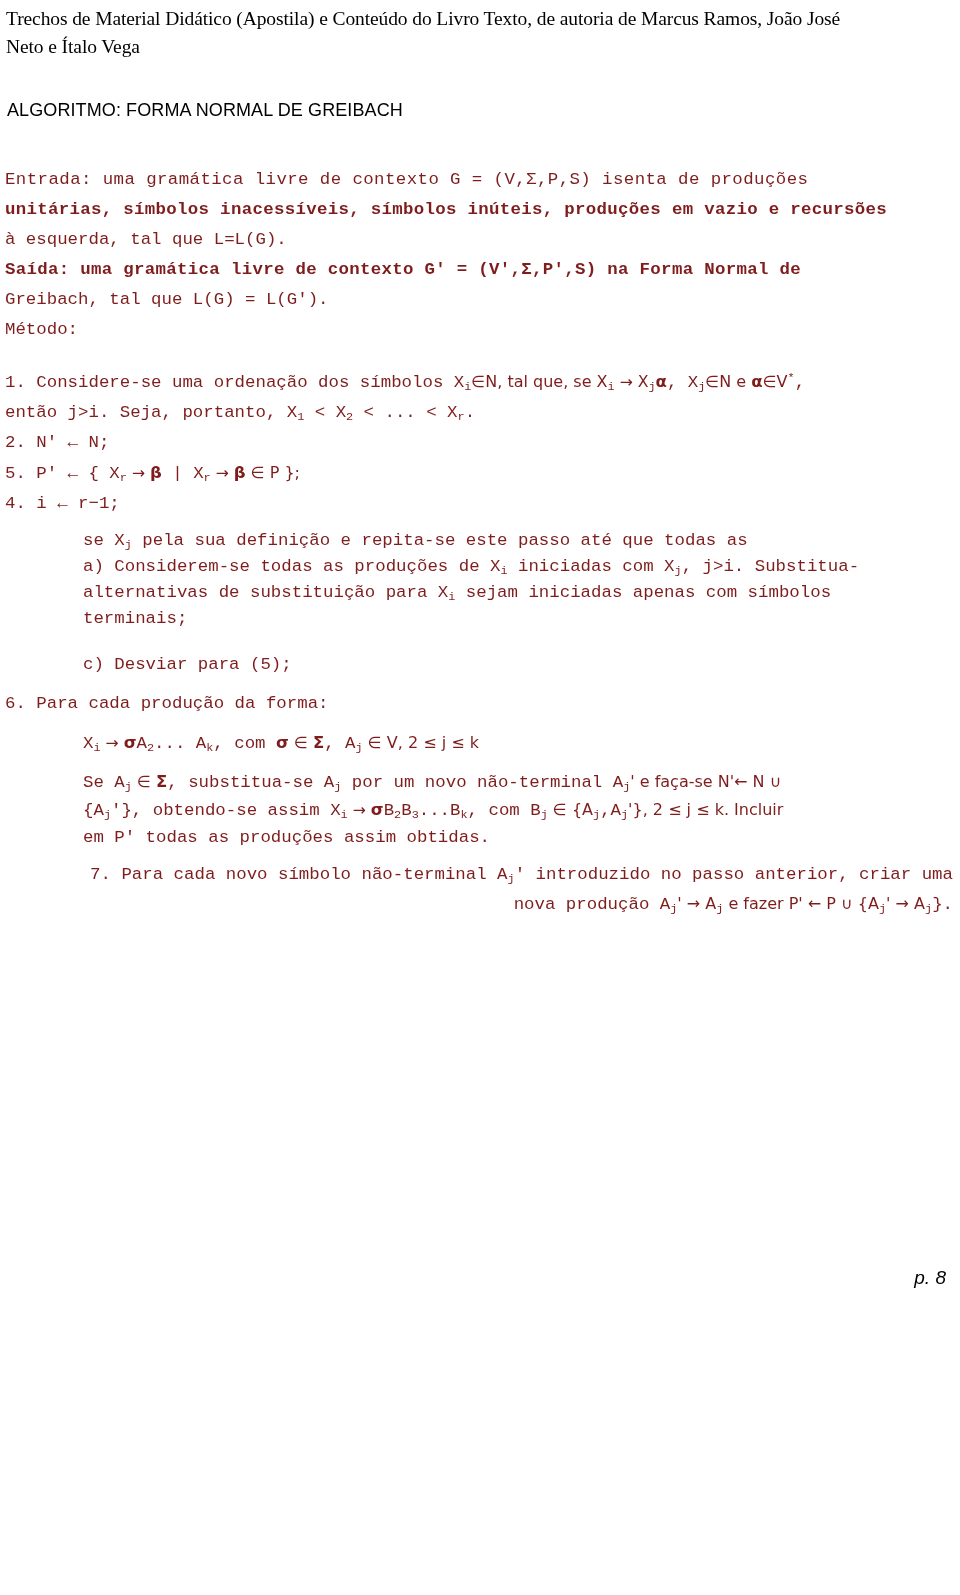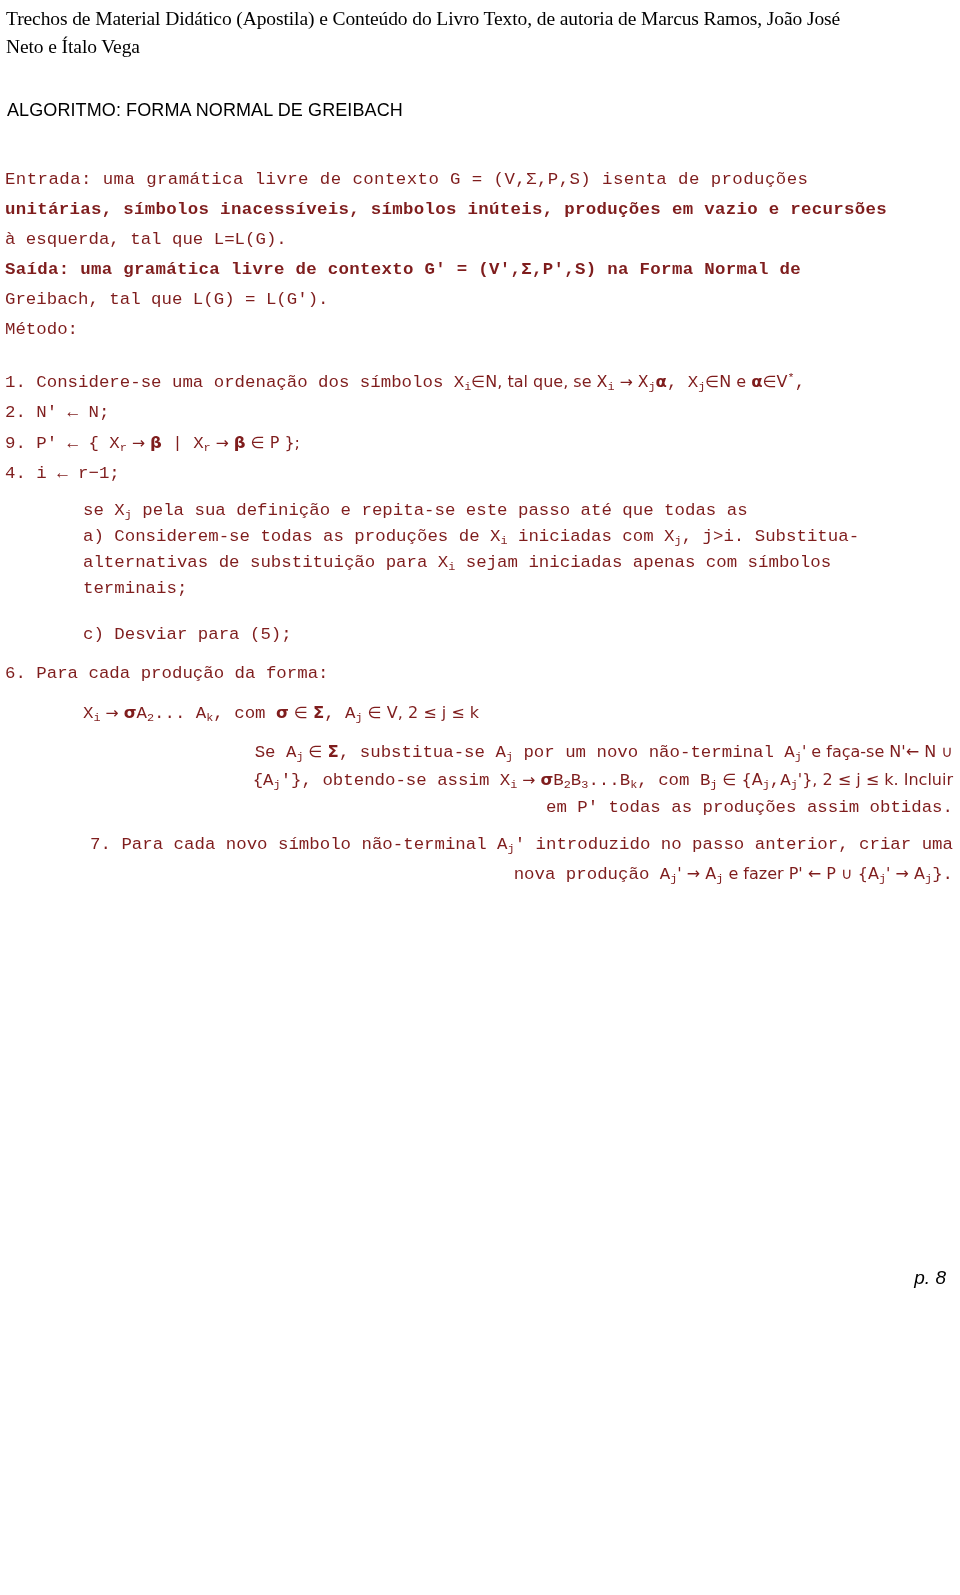--- a/index.html
+++ b/index.html
@@ -92,21 +92,20 @@
     margin: 0;
     padding-left: 78px;
     white-space: pre-wrap;
     line-height: 30px;
   }
   .hang {
     margin: 0;
     padding-left: 78px;
     white-space: pre-wrap;
     line-height: 27px;
-    text-align: right;
   }
 
   
   sub, sup {
     font-size: 0.68em;
     line-height: 0;
   }
   sub { vertical-align: -0.26em; }
   sup { vertical-align: 0.52em; }
   .gk {
@@ -163,24 +162,25 @@
       <p class="para just-b">Saída: uma gramática livre de contexto G' = (V',Σ,P',S) na Forma Normal de</p>
       <p class="para tight">Greibach, tal que L(G) = L(G').</p>
     </div>
 
     <p class="para tight">Método:</p>
 
     <div class="gap-md"></div>
 
     <p class="step"><span>1. Considere-se uma ordenação dos símbolos X</span><sub>i</sub><span class="sym">∈N, tal que, se X</span><sub>i</sub><span class="arr"> → X</span><sub>j</sub><span class="gk">α</span><span>, X</span><sub>j</sub><span class="sym">∈N e </span><span class="gk">α</span><span class="sym">∈V</span><sup>*</sup><span>,</span></p>
 
+    <p class="step"><span>então j&gt;i. Seja, portanto, X</span><sub>1</sub><span> &lt; X</span><sub>2</sub><span> &lt; ... &lt; X</span><sub>r</sub><span>.</span></p>
 
     <p class="step">2. N' ← N;</p>
 
-    <p class="step"><span>9. P' ← { X</span><sub>r</sub><span class="arr"> → </span><span class="symb">β</span><span> | X</span><sub>r</sub><span class="arr"> → </span><span class="symb">β</span><span class="sym"> ∈ P };</span></p>
+    <p class="step"><span>5. P' ← { X</span><sub>r</sub><span class="arr"> → </span><span class="symb">β</span><span> | X</span><sub>r</sub><span class="arr"> → </span><span class="symb">β</span><span class="sym"> ∈ P };</span></p>
 
     <p class="step">4. i ← r−1;</p>
 
 
     <div class="gap-sm"></div>
 
     <p class="subitem"><span>se X</span><sub>j</sub><span> pela sua definição e repita-se este passo até que todas as</span></p>
     <p class="subitem"><span>a) Considerem-se todas as produções de X</span><sub>i</sub><span> iniciadas com X</span><sub>j</sub><span>, j&gt;i. Substitua-</span></p>
     <p class="subitem"><span>alternativas de substituição para X</span><sub>i</sub><span> sejam iniciadas apenas com símbolos</span></p>
     <p class="subitem">terminais;</p>

